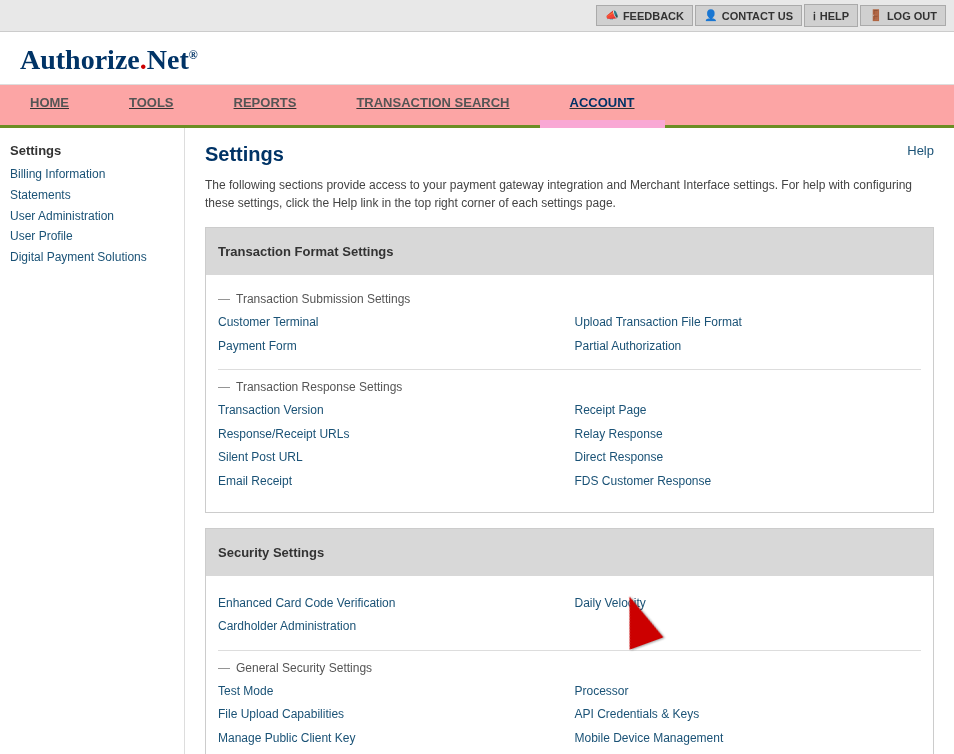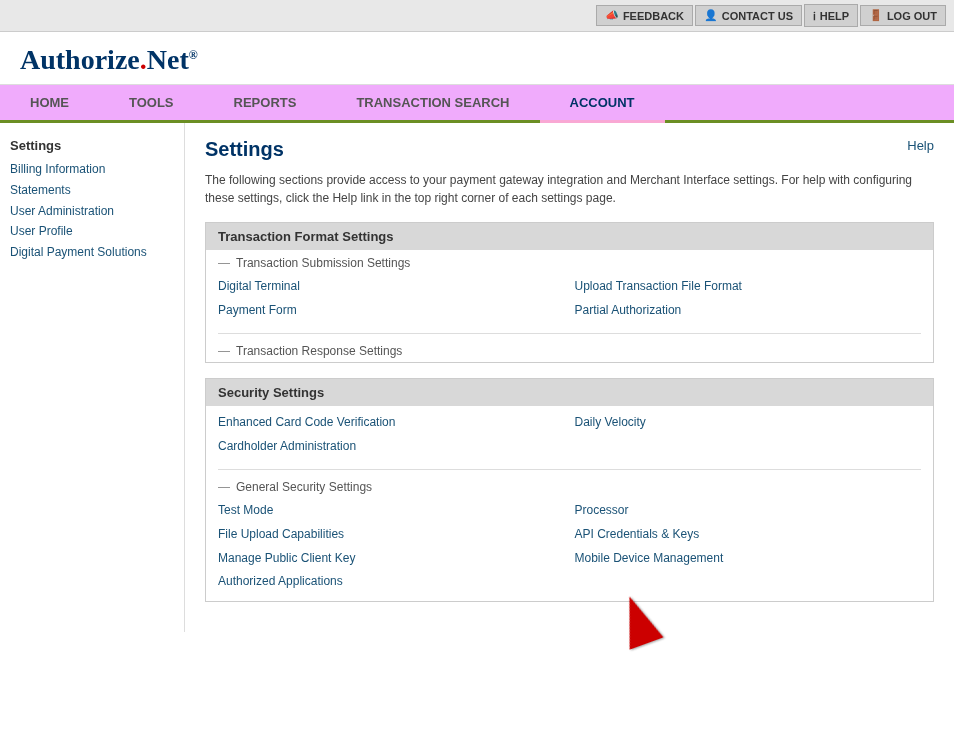--- a/index.html
+++ b/index.html
@@ -43,38 +43,39 @@
     #logo-text span.net {
       color: #003366;
       margin-top: 16px;
     }
     #logo-dot {
       color: #cc0000;
     }
 
     
     #nav-bar {
-      background: #f0abfc;
+      background: #fca5a5;
       border-bottom: 3px solid #6b8e23;
       display: flex;
+      text-decoration: underline;
     }
     .nav-item {
       padding: 10px 30px;
       font-size: 13px;
       font-weight: bold;
       color: #555;
       cursor: pointer;
       text-decoration: none;
       border-bottom: 3px solid transparent;
       margin-bottom: -3px;
       text-transform: uppercase;
     }
     .nav-item.active {
       color: #003366;
-      border-bottom: 3px solid #f9a8d4;
+      border-bottom: 8px solid #f9a8d4;
     }
 
     
     #main-layout {
       display: flex;
     }
 
     
     #sidebar {
       width: 185px;
@@ -126,27 +127,27 @@
       margin-bottom: 15px;
     }
 
     
     .section-box {
       border: 1px solid #ccc;
       margin-bottom: 15px;
     }
     .section-header {
       background: #d8d8d8;
-      padding: 6px 12px;
+      padding: 16px 12px;
       font-size: 13px;
       font-weight: bold;
       color: #333;
     }
     .section-body {
-      padding: 2px 12px;
+      padding: 13px 12px;
     }
     .sub-section-title {
       font-size: 12px;
       color: #555;
       padding: 4px 0 2px 0;
       display: flex;
       align-items: center;
       gap: 6px;
     }
     .sub-section-title::before {
@@ -244,30 +245,40 @@
     <p id="intro-text">The following sections provide access to your payment gateway integration and Merchant Interface settings. For help with configuring these settings, click the Help link in the top right corner of each settings page.</p>
 
     <div class="section-box">
       <div class="section-header">Transaction Format Settings</div>
       <div class="section-body">
 
         <div class="sub-section-title">
           <span>Transaction Submission Settings</span>
         </div>
         <div class="links-grid">
-          <a class="setting-link">Digital Terminal</a>
+          <a class="setting-link">Customer Terminal</a>
           <a class="setting-link">Upload Transaction File Format</a>
           <a class="setting-link">Payment Form</a>
           <a class="setting-link">Partial Authorization</a>
         </div>
 
         <hr class="section-line">
 
         <div class="sub-section-title">
           <span>Transaction Response Settings</span>
+        </div>
+        <div class="links-grid">
+          <a class="setting-link">Transaction Version</a>
+          <a class="setting-link">Receipt Page</a>
+          <a class="setting-link">Response/Receipt URLs</a>
+          <a class="setting-link">Relay Response</a>
+          <a class="setting-link">Silent Post URL</a>
+          <a class="setting-link">Direct Response</a>
+          <a class="setting-link">Email Receipt</a>
+          <a class="setting-link">FDS Customer Response</a>
         </div>
       </div>
     </div>
 
     <div class="section-box">
       <div class="section-header">Security Settings</div>
       <div class="section-body">
 
         <div class="links-grid">
           <a class="setting-link">Enhanced Card Code Verification</a>

